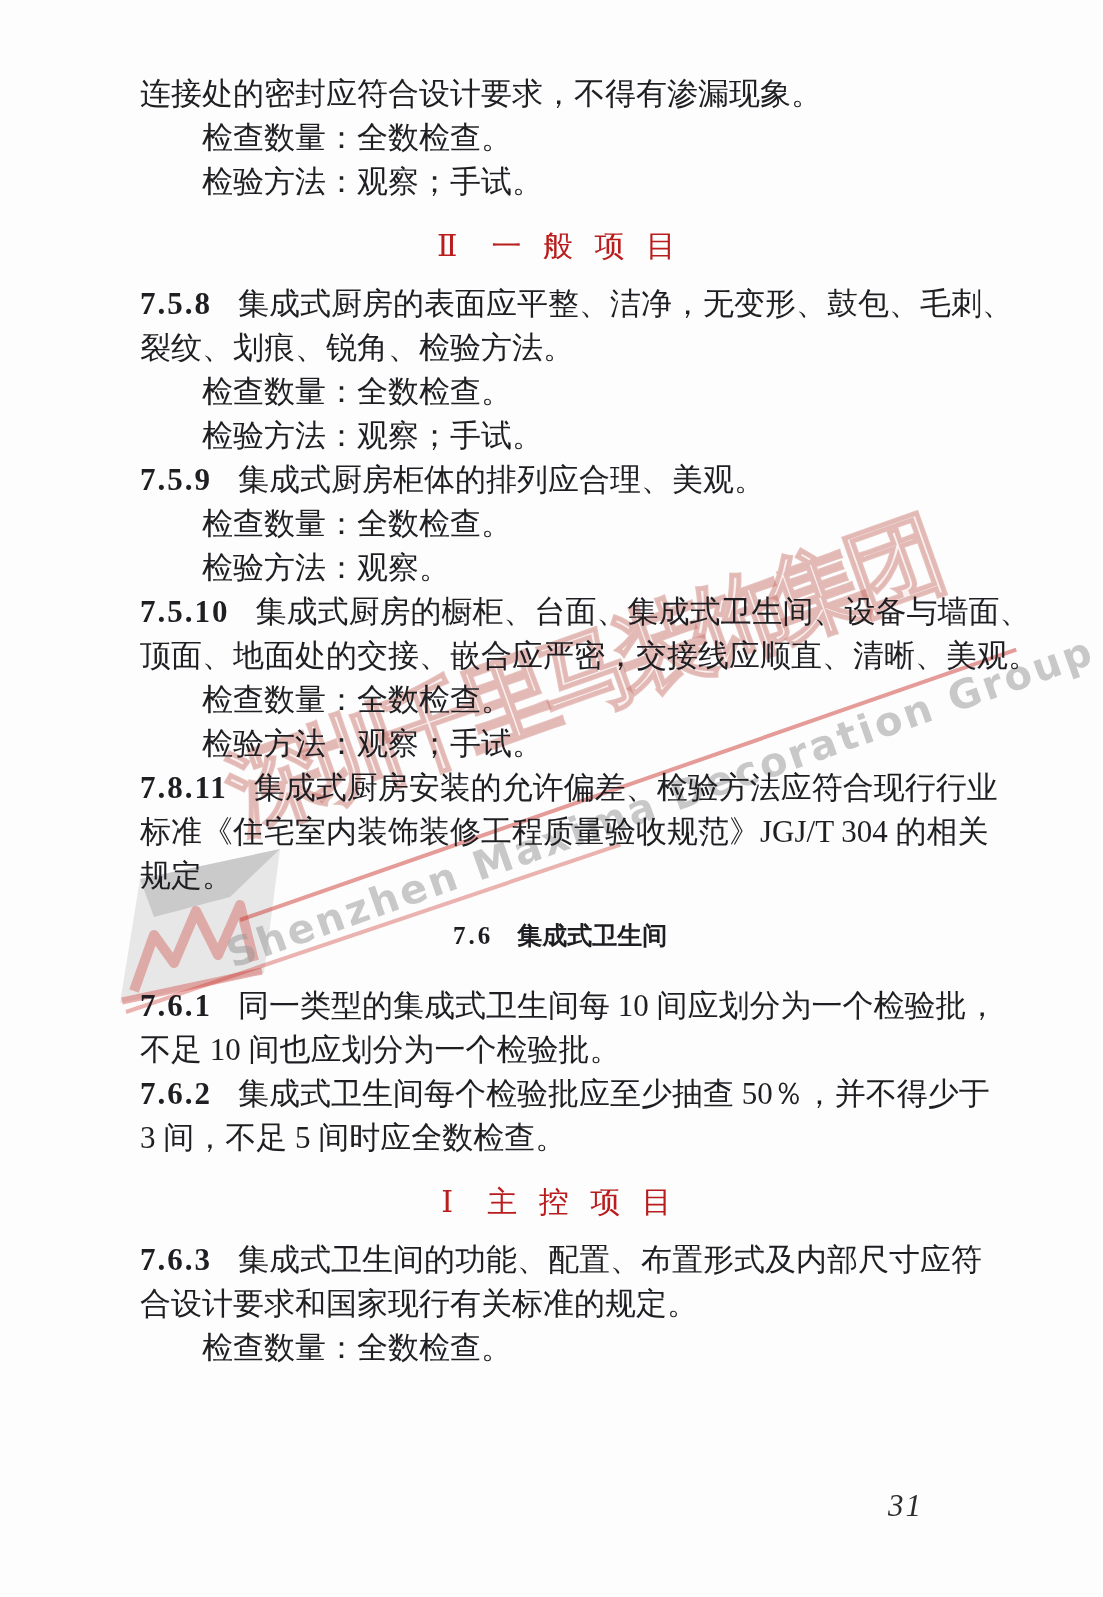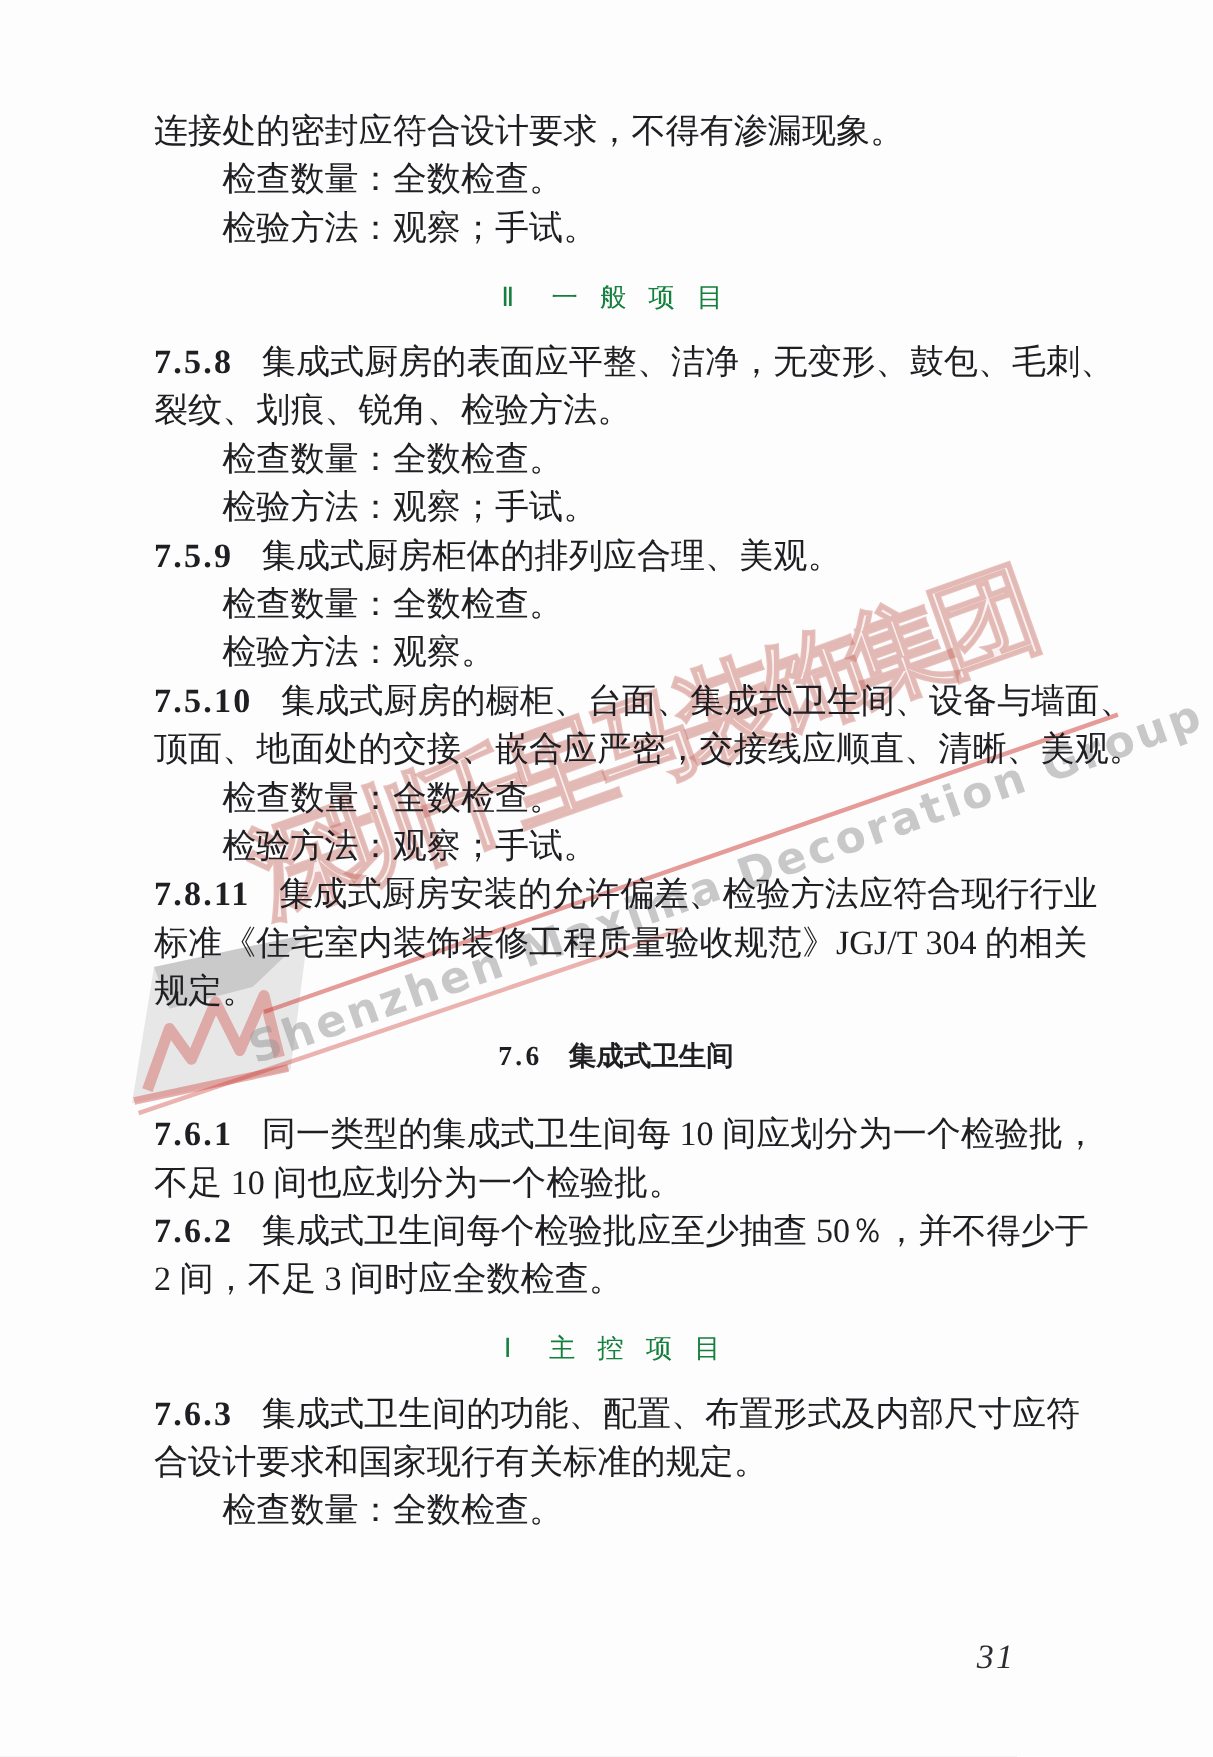--- a/index.html
+++ b/index.html
@@ -31,29 +31,29 @@
     transform:rotate(-19.5deg);transform-origin:0 50%;
   }
   .wm-line{position:absolute;height:4px;background:rgba(205,58,50,0.50);transform-origin:0 50%;}
   .wm-line-1{left:240px;top:918px;width:822px;transform:rotate(-19.2deg);}
   .wm-line-2{left:126px;top:1010px;width:522px;background:rgba(205,58,50,0.38);transform:rotate(-18.7deg);}
   .wm-logo{position:absolute;left:110px;top:843px;width:180px;height:166px;opacity:0.7;}
 
   
   .text-block{
     position:relative;z-index:2;
-    padding:97px 123px 0 140px;
-    font-size:31px;line-height:44px;font-family:Liberation Serif, serif;
+    padding:72px 123px 0 140px;
+    font-size:31px;line-height:44px;
   }
   .line{white-space:nowrap;}
   .line.indent{text-indent:62px;}
   .line .num{font-weight:700;letter-spacing:2px;margin-right:26px;}
   .line.subheading{
     text-align:center;text-indent:0;
-    font-size:24px;color:#15803d;
+    font-size:30px;color:#b91c1c;
     margin:20px 0 14px 0;
   }
   .line.subheading .num{font-weight:400;letter-spacing:0;margin-right:34px;}
   .line.subheading .txt{letter-spacing:7px;}
   .line.heading{
     text-align:center;text-indent:0;
     font-size:25px;font-weight:700;
     margin:16px 0 26px 0;
   }
   .line.heading .num{margin-right:24px;letter-spacing:3px;}
@@ -99,21 +99,21 @@
       <div class="line body"><span class="txt">顶面、地面处的交接、嵌合应严密，交接线应顺直、清晰、美观。</span></div>
       <div class="line indent"><span class="txt">检查数量：全数检查。</span></div>
       <div class="line indent"><span class="txt">检验方法：观察；手试。</span></div>
       <div class="line clause"><span class="num">7.8.11</span><span class="txt">集成式厨房安装的允许偏差、检验方法应符合现行行业</span></div>
       <div class="line body"><span class="txt">标准《住宅室内装饰装修工程质量验收规范》JGJ/T 304 的相关</span></div>
       <div class="line body"><span class="txt">规定。</span></div>
       <div class="line heading"><span class="num">7.6</span><span class="txt">集成式卫生间</span></div>
       <div class="line clause"><span class="num">7.6.1</span><span class="txt">同一类型的集成式卫生间每 10 间应划分为一个检验批，</span></div>
       <div class="line body"><span class="txt">不足 10 间也应划分为一个检验批。</span></div>
       <div class="line clause"><span class="num">7.6.2</span><span class="txt">集成式卫生间每个检验批应至少抽查 50％，并不得少于</span></div>
-      <div class="line body"><span class="txt">2 间，不足 3 间时应全数检查。</span></div>
+      <div class="line body"><span class="txt">3 间，不足 5 间时应全数检查。</span></div>
       <div class="line subheading"><span class="num">Ⅰ</span><span class="txt">主 控 项 目</span></div>
       <div class="line clause"><span class="num">7.6.3</span><span class="txt">集成式卫生间的功能、配置、布置形式及内部尺寸应符</span></div>
       <div class="line body"><span class="txt">合设计要求和国家现行有关标准的规定。</span></div>
       <div class="line indent"><span class="txt">检查数量：全数检查。</span></div>
     </main>
 
   <div class="page-number">31</div>
 
 </div>
 

